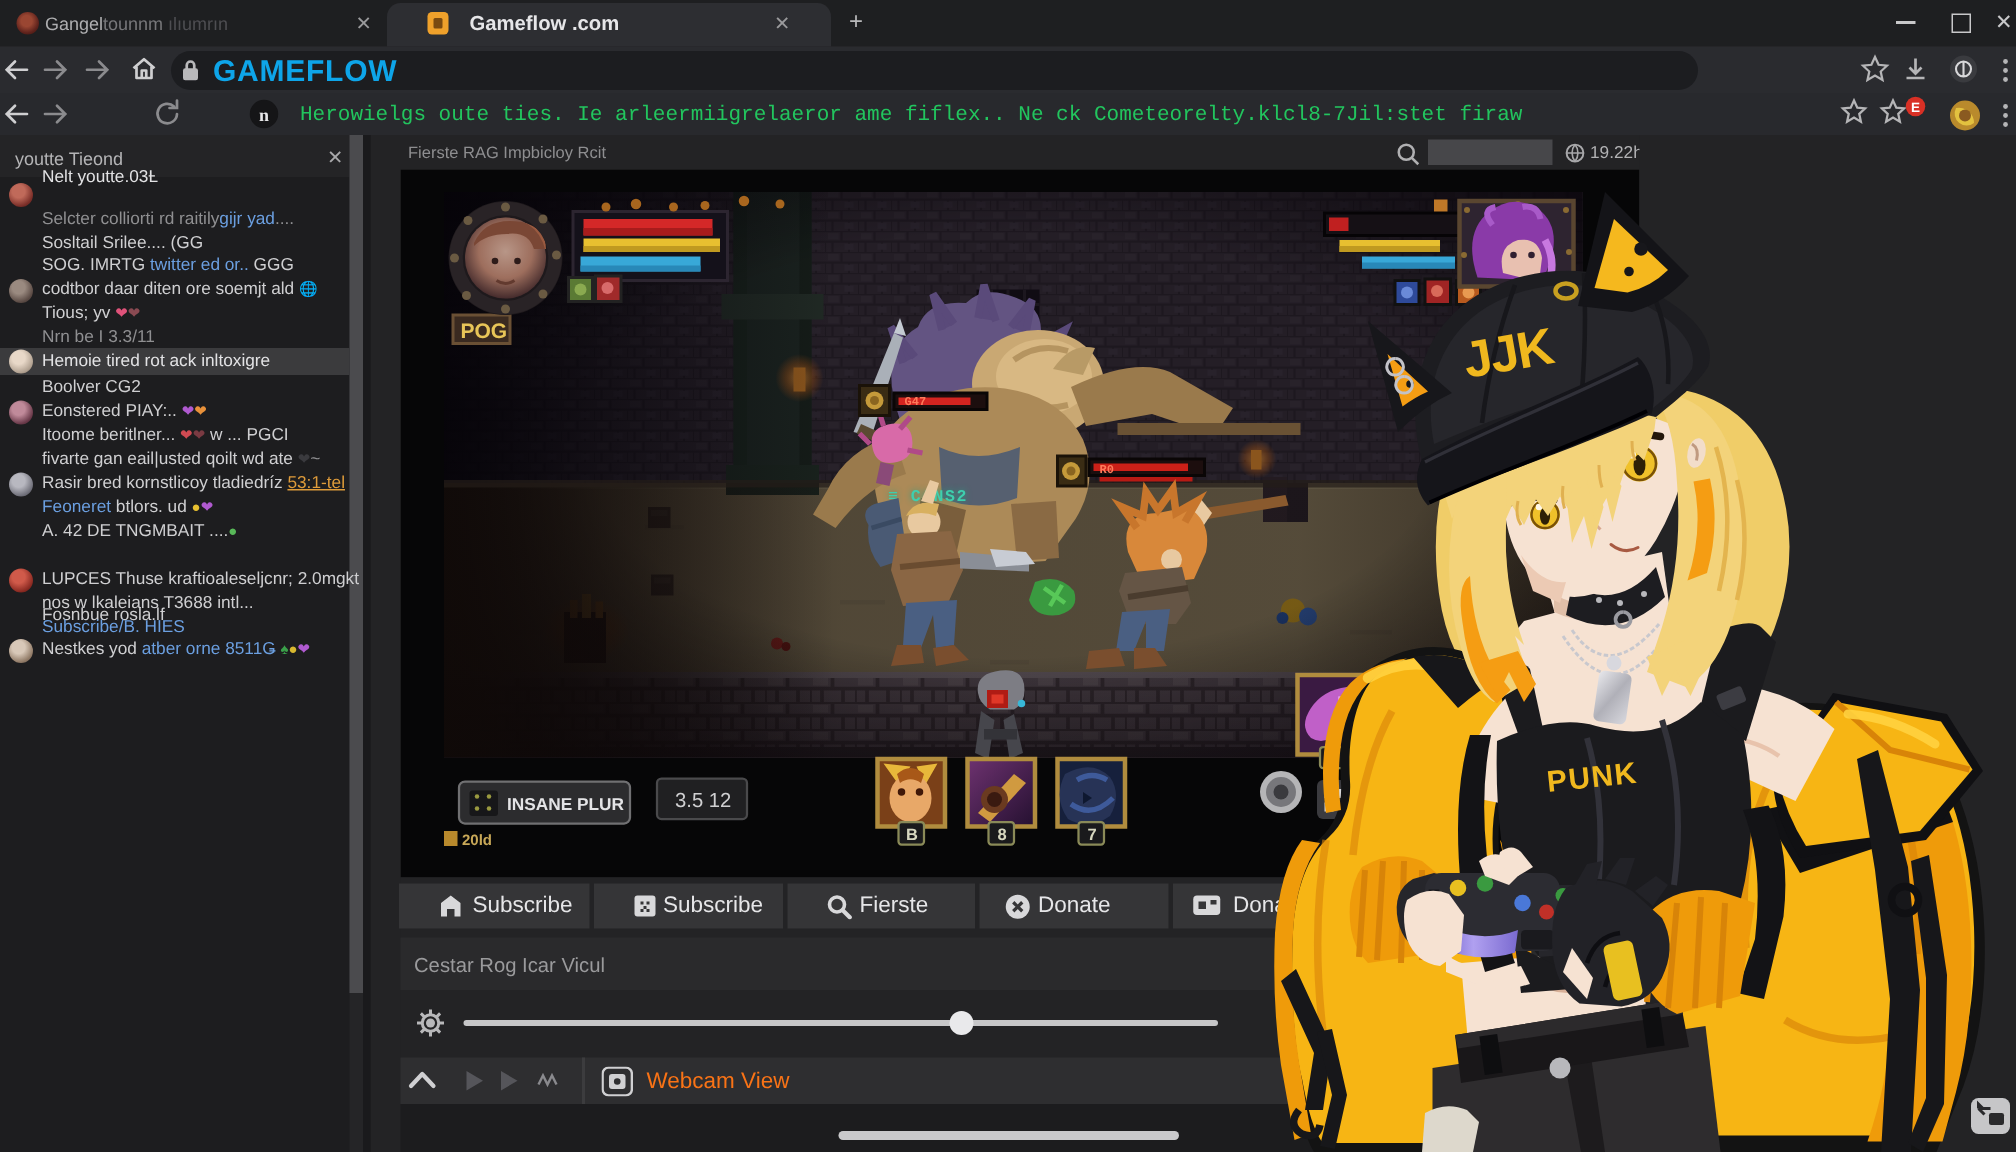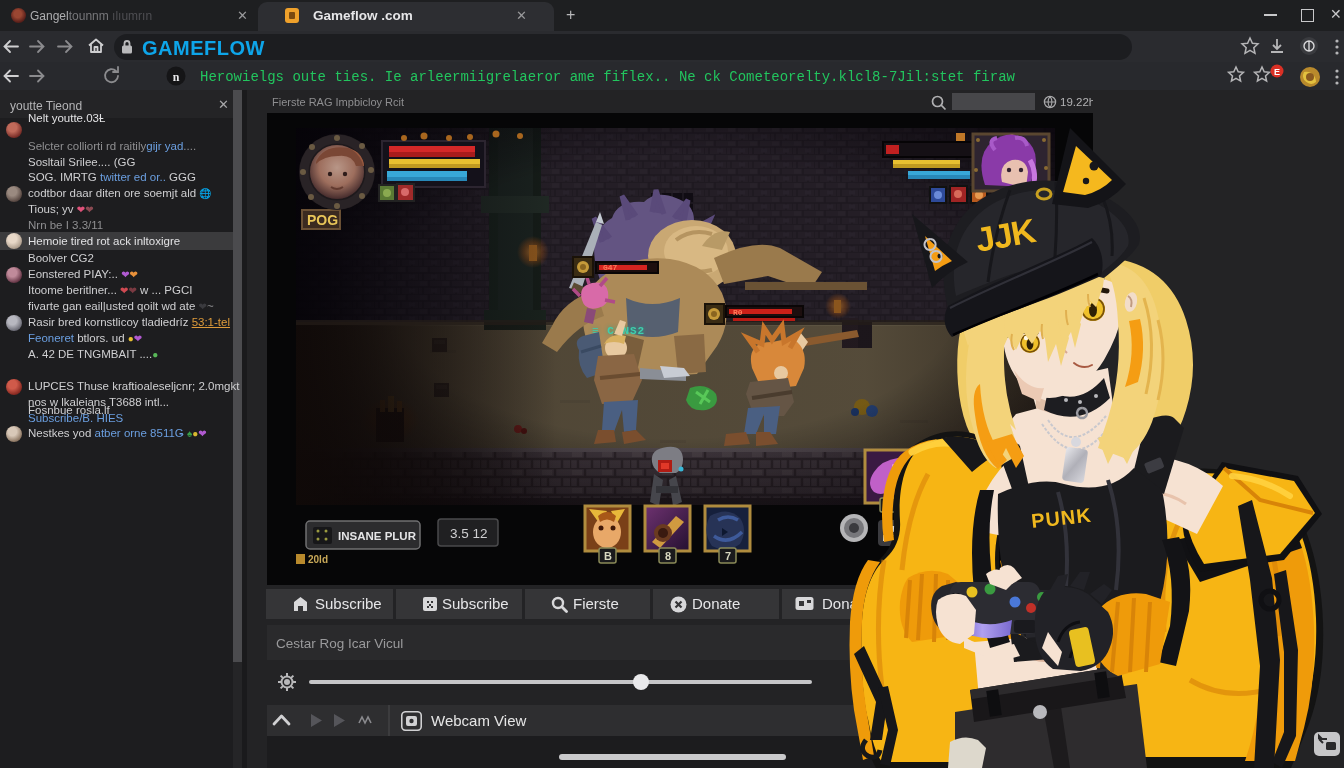--- a/index.html
+++ b/index.html
@@ -492,21 +492,21 @@
  <path d="M7 19 L14.5 11 L22 19" fill="none" stroke="#d0d0d2" stroke-width="2.8" stroke-linecap="round" stroke-linejoin="round"></path>
  <path d="M44 9 l11 6.5 -11 6.5z" fill="#55555a"></path>
  <path d="M67 9 l11 6.5 -11 6.5z" fill="#55555a"></path>
  <path d="M92 18 l3 -6 3 6 3 -6 3 6" fill="none" stroke="#8a8a8e" stroke-width="1.6"></path>
 </svg>
 <svg class="a" style="left:401px;top:711px;" width="21" height="20" viewBox="0 0 21 20">
  <rect x="0.75" y="0.75" width="19.5" height="18.5" rx="4" fill="none" stroke="#d0d0d2" stroke-width="1.6"></rect>
  <rect x="5" y="5" width="11" height="10" rx="2" fill="#d0d0d2"></rect>
  <circle cx="10.5" cy="10" r="2.2" fill="#2e2e30"></circle>
 </svg>
-<div class="a txt" style="left:431px;top:712px;font-size:15px;color:#e5e5e5;">Webcam View</div>
+<div class="a txt" style="left:431px;top:712px;font-size:15px;color:#f97316;">Webcam View</div>
 
 <div class="a" style="left:267px;top:736px;width:826px;height:32px;background:#1c1c1e;"></div>
 <div class="a" style="left:559px;top:754px;width:227px;height:6px;border-radius:3px;background:#c9c9cb;"></div>
 
 <div class="a" style="left:1093px;top:90px;width:251px;height:678px;background:#232325;"></div>
 <svg class="a" style="left:1313px;top:731px;z-index:5;" width="28" height="26" viewBox="0 0 28 26">
  <rect x="1" y="1" width="26" height="24" rx="5" fill="#c6c6c8"></rect>
  <rect x="13" y="11" width="10" height="8" rx="1.5" fill="#2a2a2c"></rect>
  <path d="M6 8 h8 M6 8 l4 4 M6 8 l0 -3 l3 3" stroke="#2a2a2c" stroke-width="2" fill="none"></path>
 </svg>

